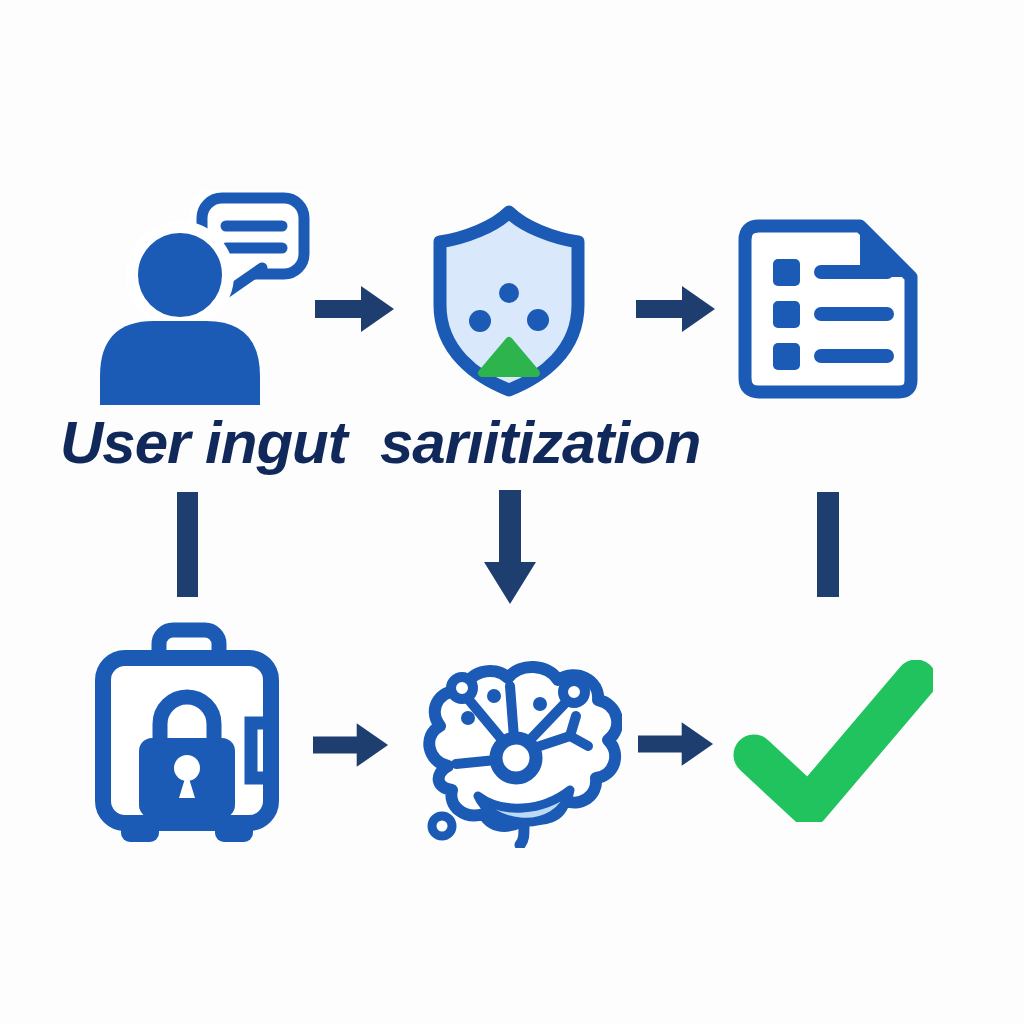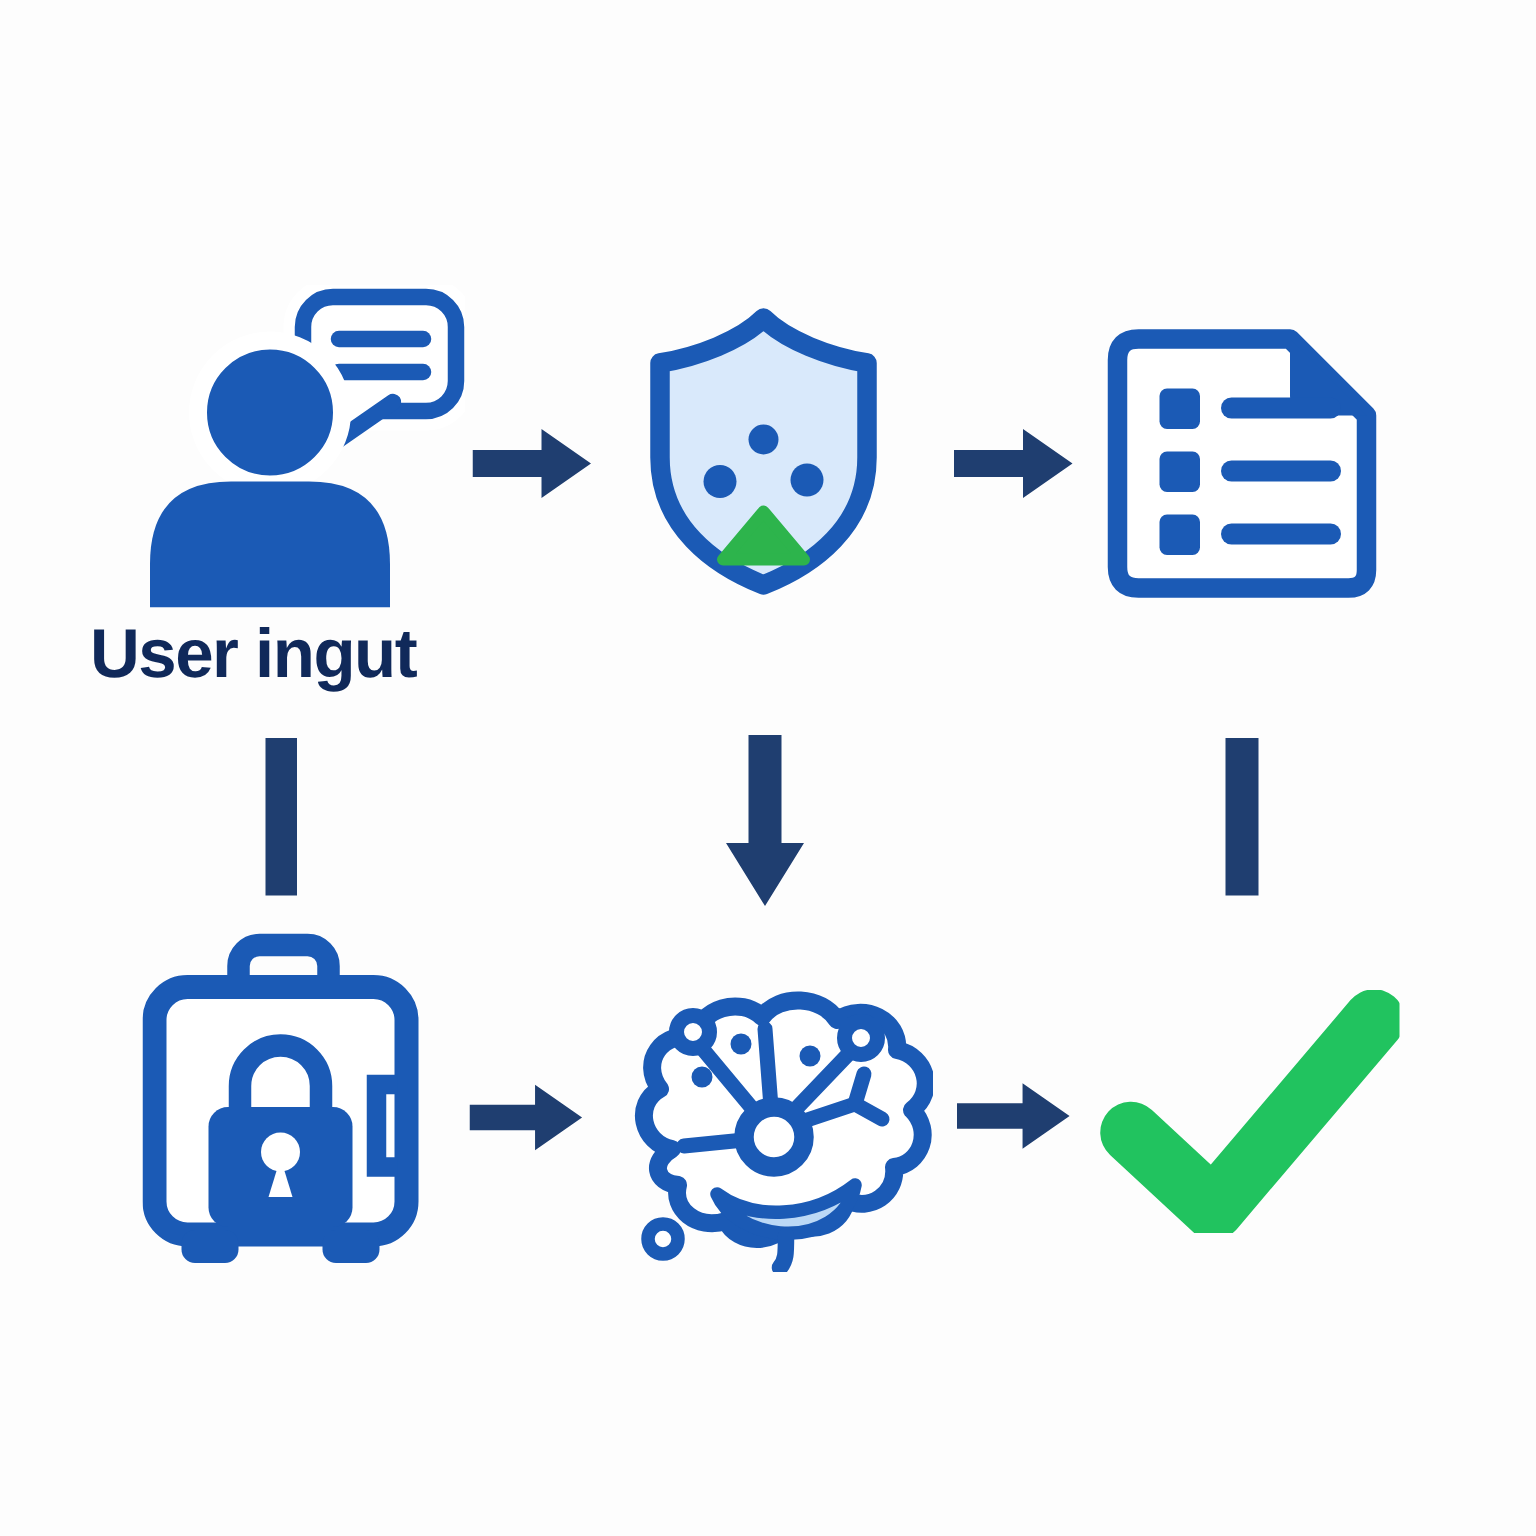--- a/index.html
+++ b/index.html
@@ -5,25 +5,26 @@
   html,body{margin:0;padding:0;background:#fff;}
   .canvas{
     position:relative;width:1024px;height:1024px;overflow:hidden;
     background:var(--background,#fdfdfd);
     font-family:"Liberation Sans",sans-serif;
   }
   .abs{position:absolute;}
   .label{
     position:absolute;
     font-weight:bold;
-    font-size:46px;
+    font-size:60px;
     letter-spacing:-1px;
     color:var(--text-navy,#10295a);
     text-align:left;
     white-space:nowrap;
+    font-style:italic;
   }
   .vbar{
     position:absolute;
     background:var(--arrow-navy,#1f3e70);
   }
   svg{display:block;}
   .sb{stroke:var(--icon-blue,#1b5ab5);}
   .fb{fill:var(--icon-blue,#1b5ab5);}
   .fw{fill:#ffffff;}
 </style>
@@ -73,20 +74,21 @@
       <rect x="40" y="41" width="27" height="27" rx="5" class="fb"></rect>
       <line x1="88" y1="54" x2="154" y2="54" class="sb" stroke-width="14" stroke-linecap="round"></line>
       <rect x="40" y="83" width="27" height="27" rx="5" class="fb"></rect>
       <line x1="88" y1="96" x2="154" y2="96" class="sb" stroke-width="14" stroke-linecap="round"></line>
       <rect x="40" y="125" width="27" height="27" rx="5" class="fb"></rect>
       <line x1="88" y1="138" x2="154" y2="138" class="sb" stroke-width="14" stroke-linecap="round"></line>
     </svg>
   </div>
 
   <div class="label" style="left:60px;top:408px;width:272px;">User ingut</div>
+  <div class="label" style="left:380px;top:408px;width:272px;">sarıitization</div>
 
   <div class="vbar" style="left:177px;top:492px;width:21px;height:105px;"></div>
 
   <div class="abs" style="left:484px;top:490px;">
     <svg width="52" height="115" viewBox="0 0 52 115">
       <polygon points="15,0 37,0 37,72 52,72 26,114 0,72 15,72" fill="var(--arrow-navy)"></polygon>
     </svg>
   </div>
 
   <div class="vbar" style="left:817px;top:492px;width:22px;height:105px;"></div>

